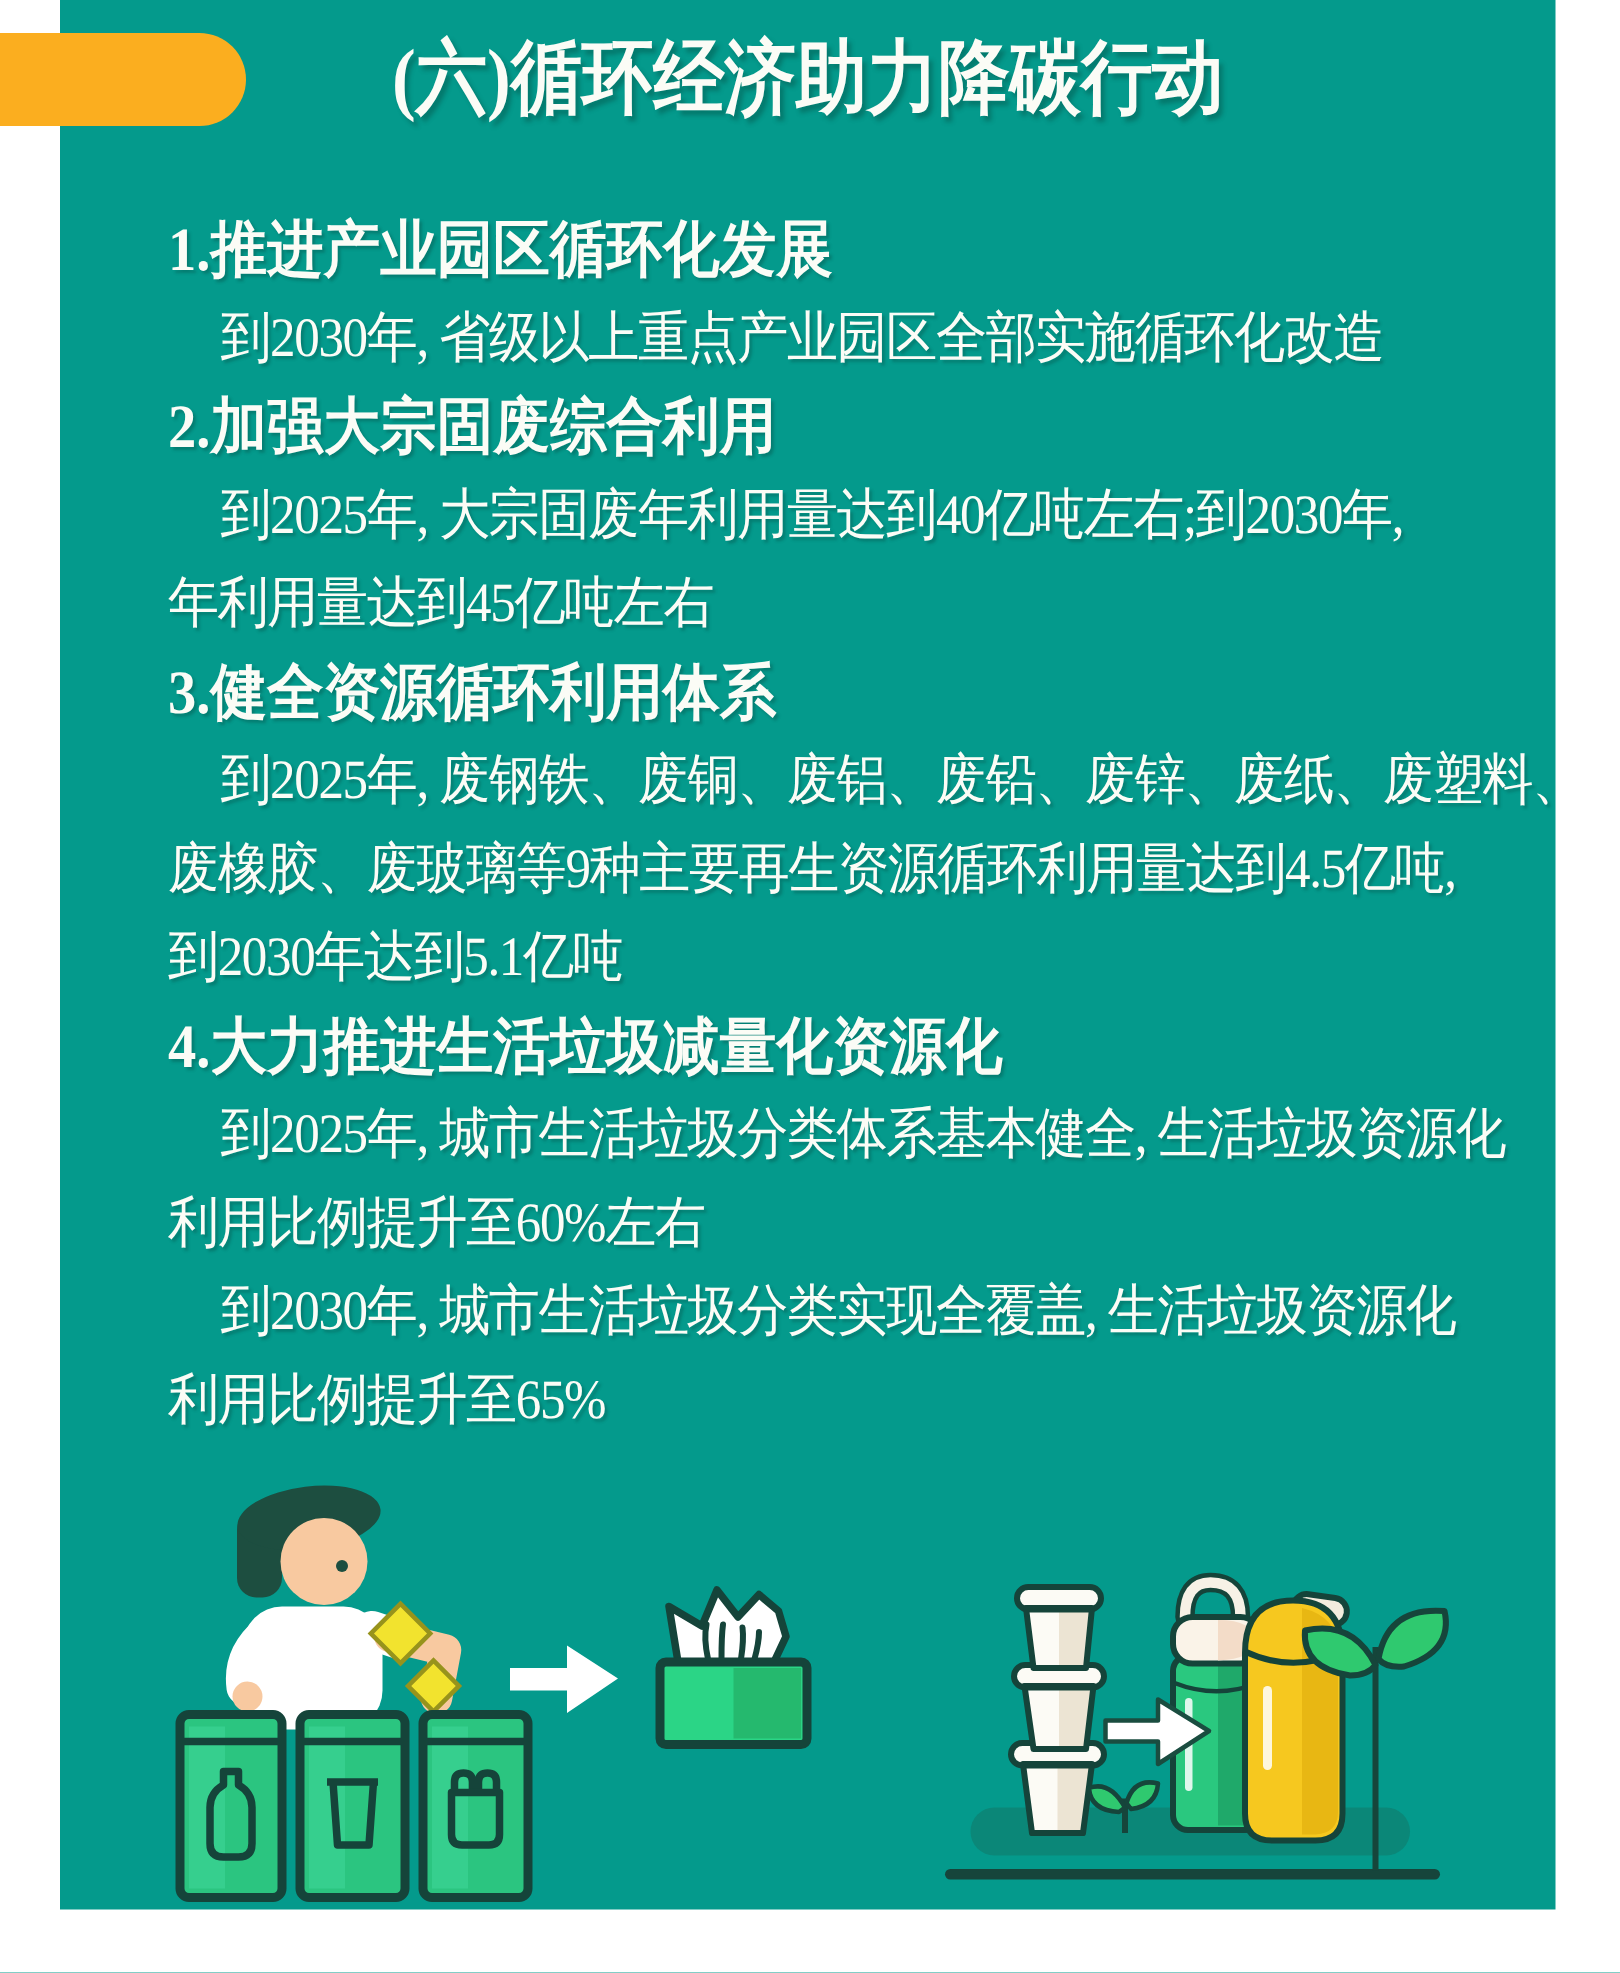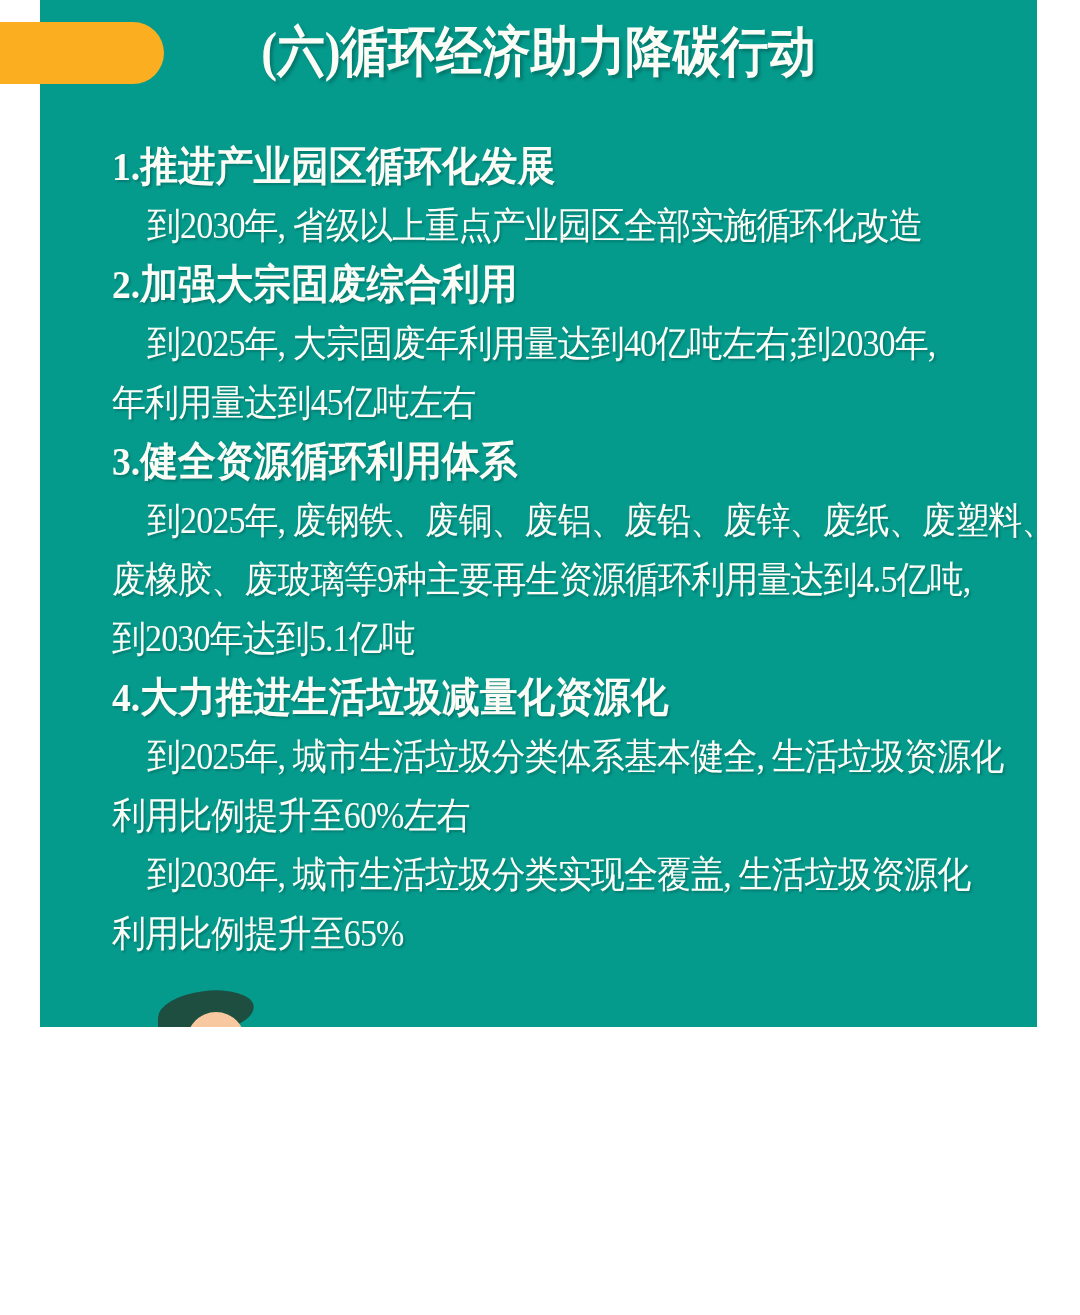--- a/index.html
+++ b/index.html
@@ -1,18 +1,18 @@
 <!DOCTYPE html>
 <html><head>
 <meta charset="utf-8">
 <style>
   * { box-sizing: border-box; margin: 0; padding: 0; }
   html,body { width:1080px; }
   body { font-family: "Liberation Serif", "DejaVu Serif", serif; }
-  .page { position:relative; width:1080px; height:1027px; background:#ffffff; overflow:hidden; }
+  .page { position:relative; width:1080px; height:1273px; background:#ffffff; overflow:hidden; }
   .panel { position:absolute; left:40px; top:0; width:997px; height:1315px; background:#049a8c; }
   .banner { position:absolute; left:0; top:22px; width:164px; height:62px; background:#fbae1f;
             border-radius:0 31px 31px 0; z-index:3; }
   .title { position:absolute; left:40px; top:16px; width:997px; text-align:center;
            font-size:54px; font-weight:bold; color:#fbfcf6; z-index:2;
            transform:scaleX(.88); transform-origin:center top;
            text-shadow:3px 3px 3px rgba(5,60,52,.35); white-space:nowrap; }
   .content { position:absolute; left:112px; top:137px; z-index:2; color:#fbfcf6;
              transform:scaleX(.92); transform-origin:0 0;
              text-shadow:2px 2px 2px rgba(5,60,52,.30); }

